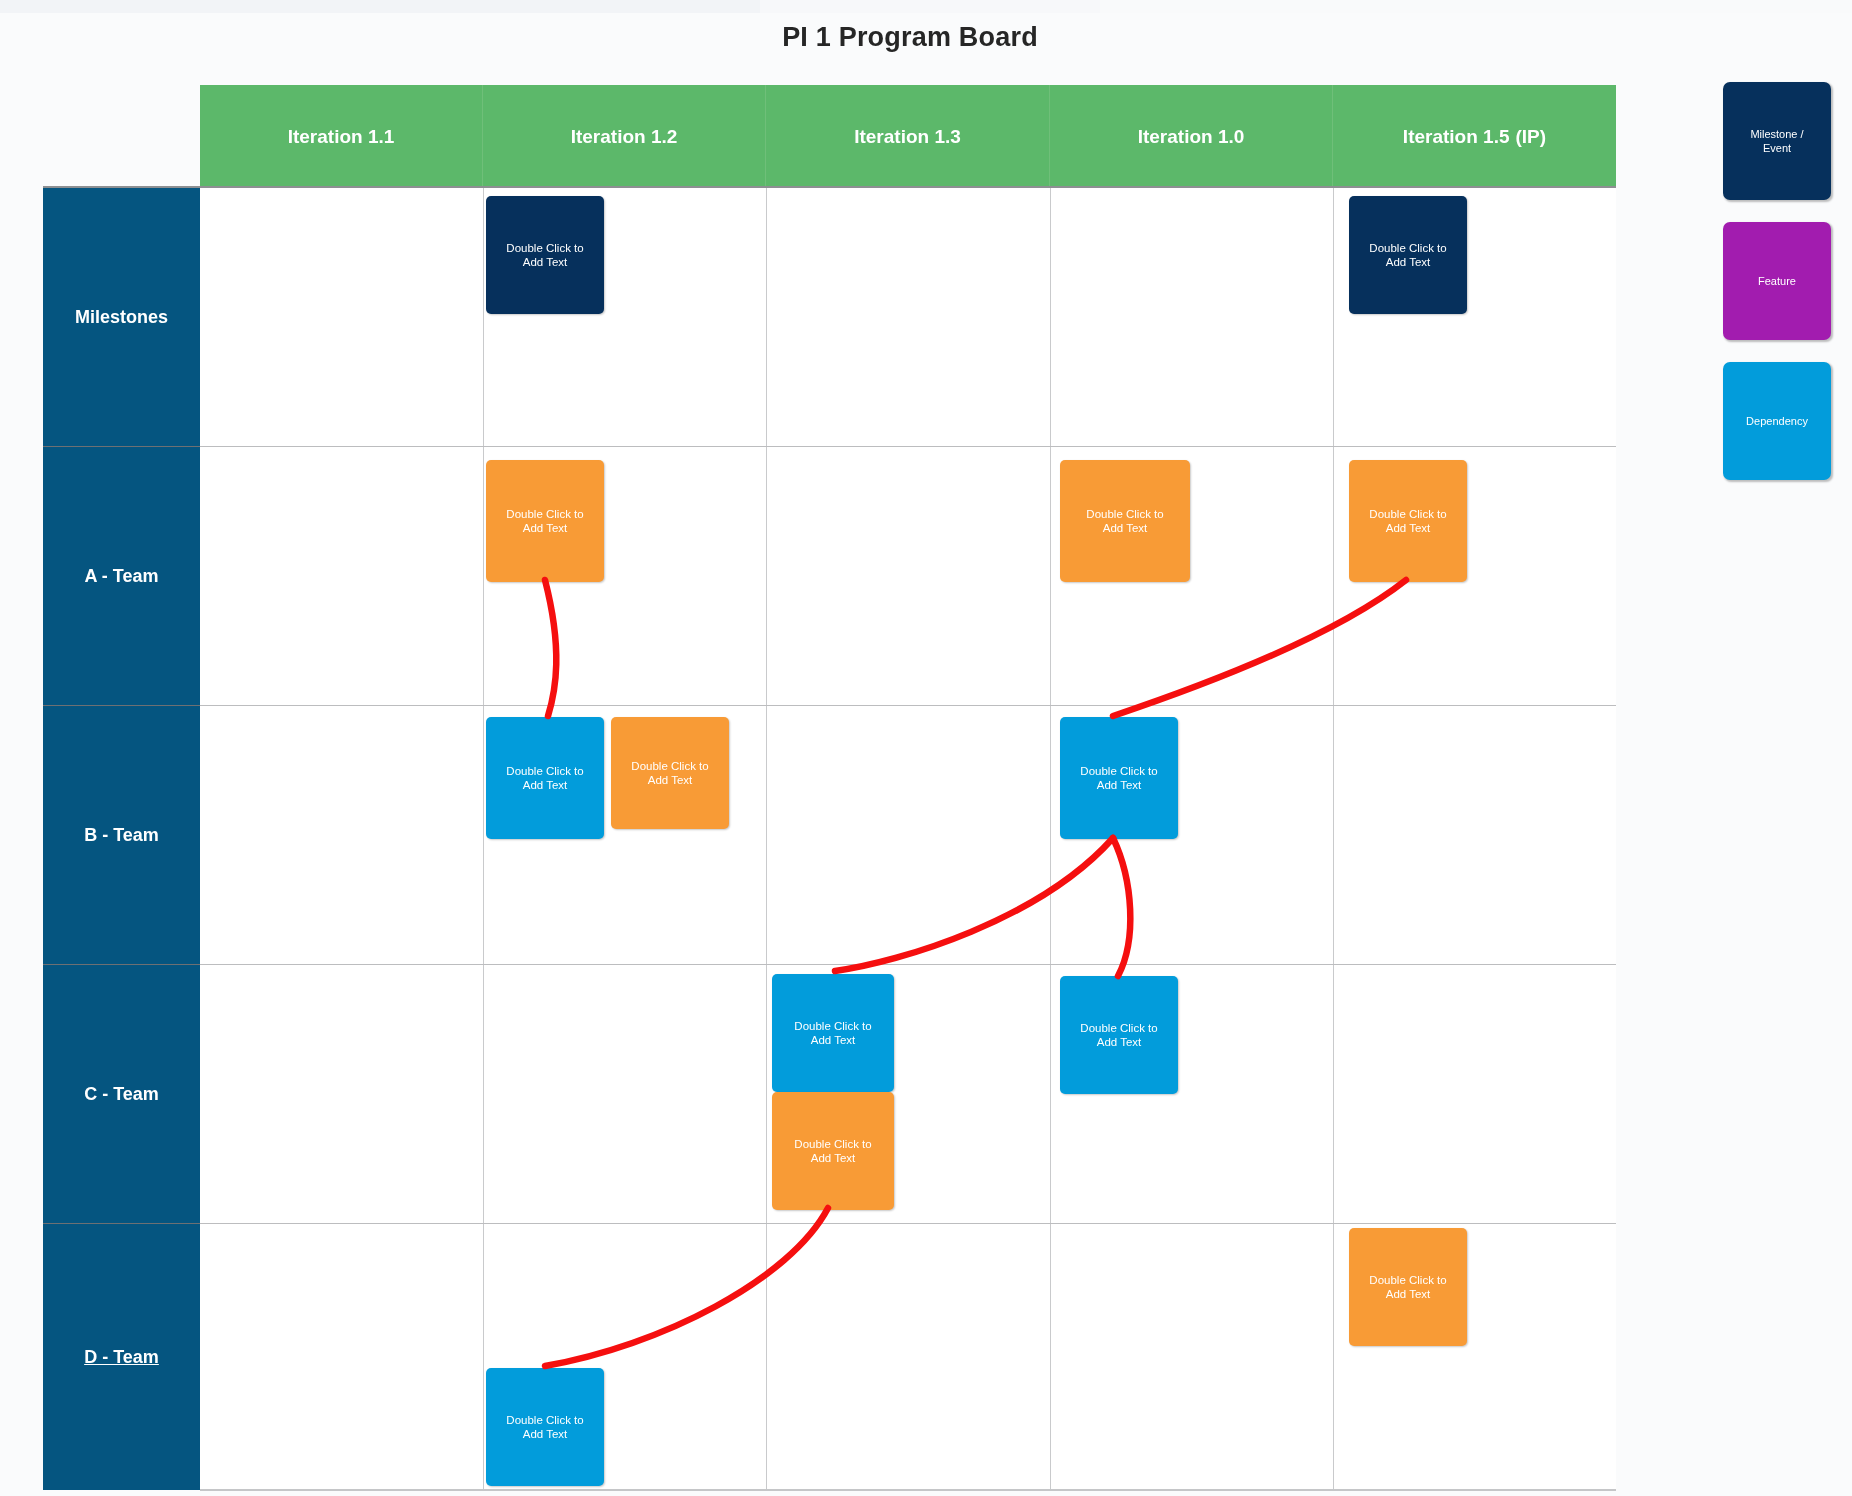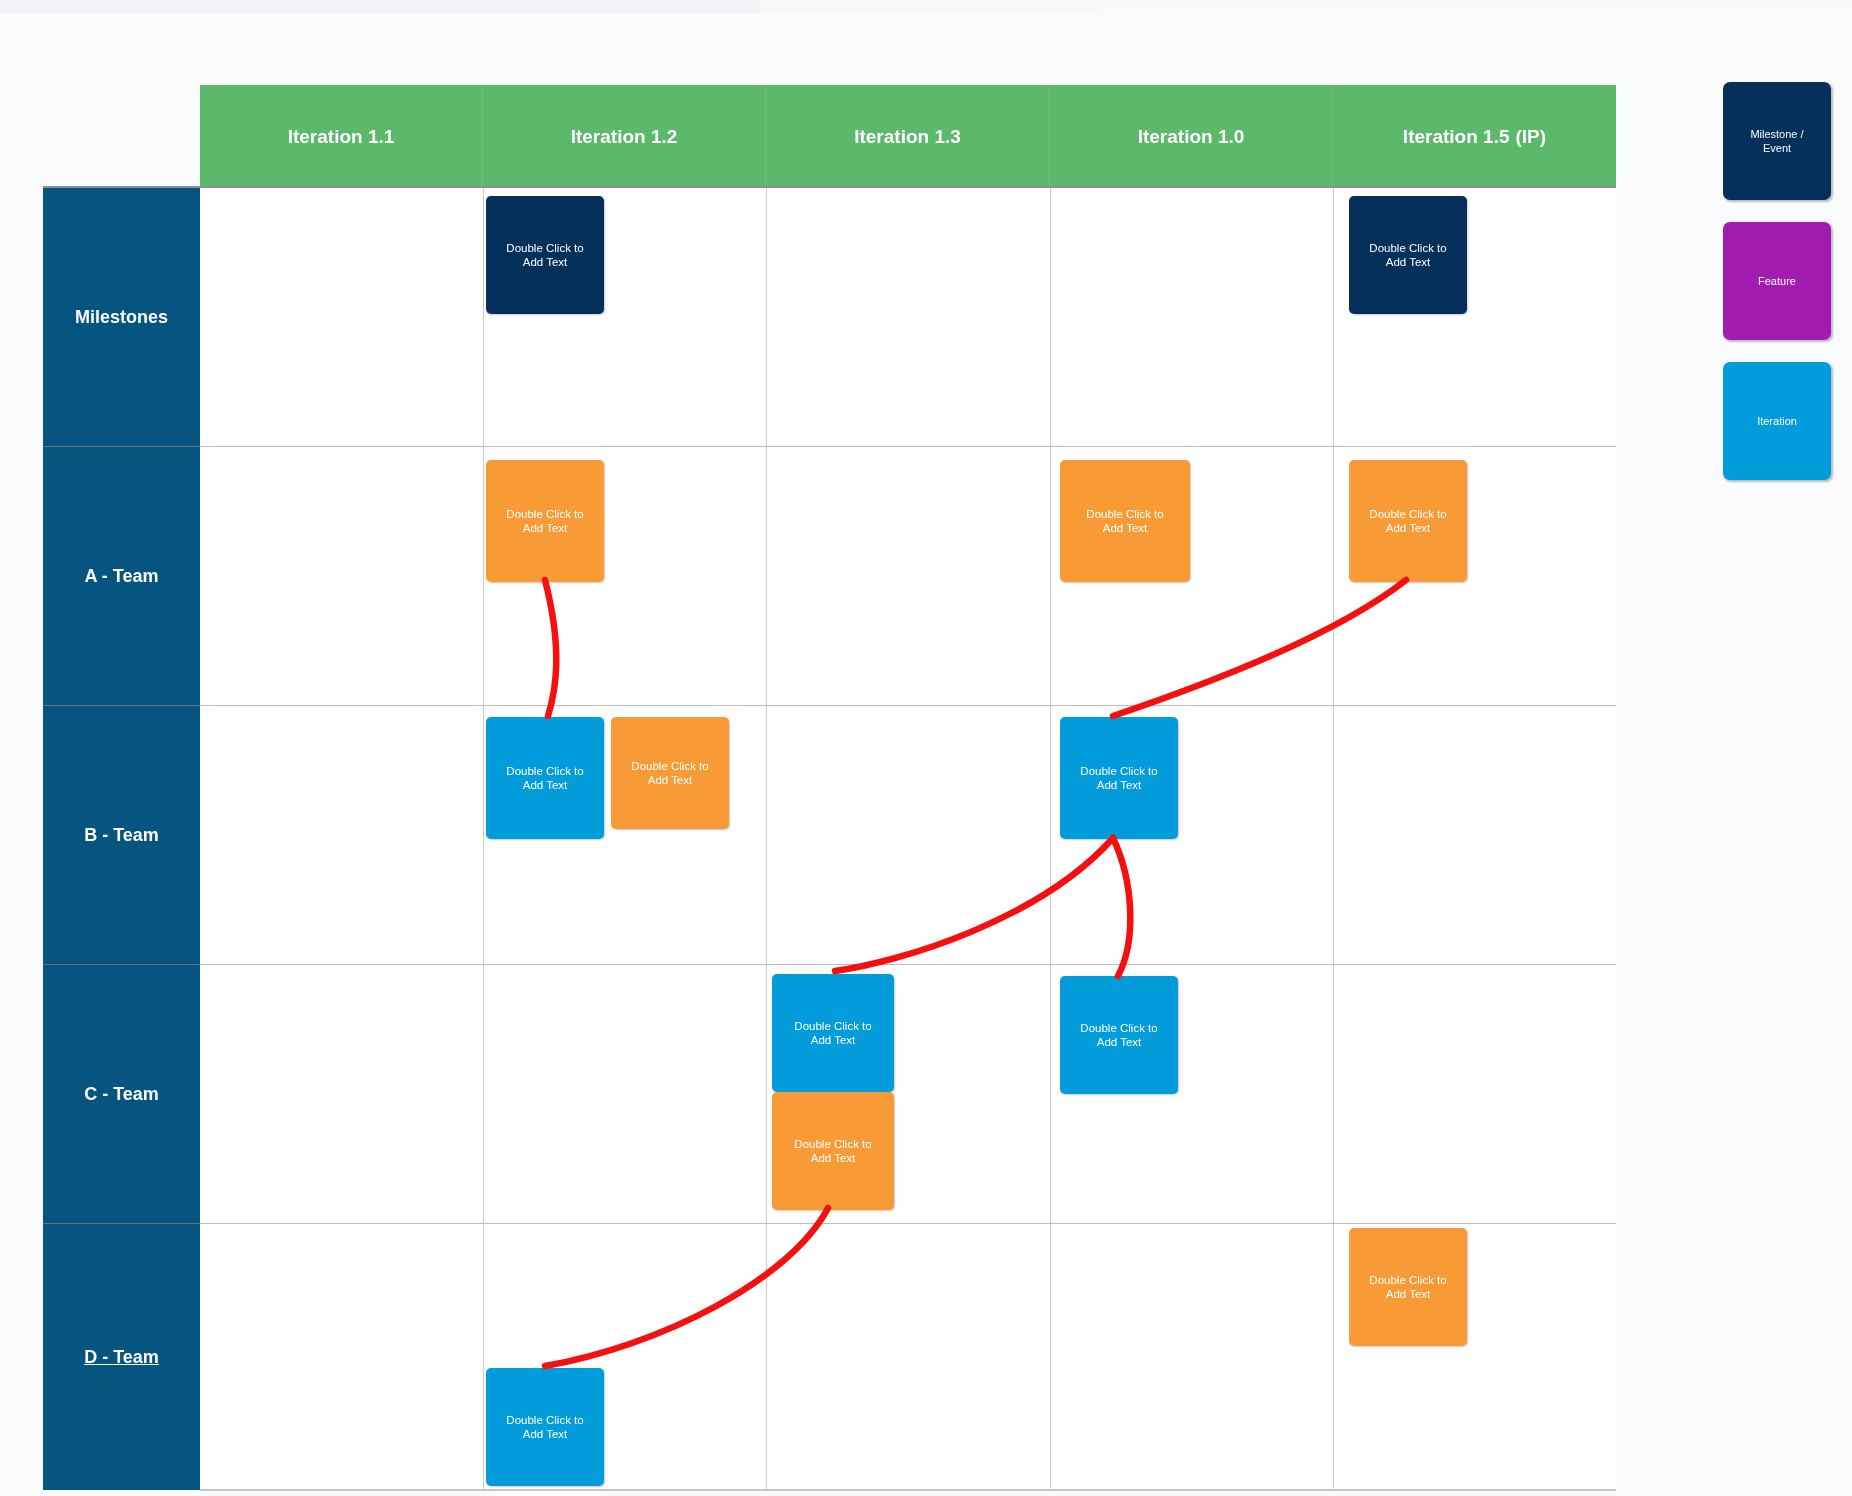--- a/index.html
+++ b/index.html
@@ -158,20 +158,21 @@
 </style>
 </head>
 <body>
 
 <div id="stage">
 
   <div class="top-band-a"></div>
   <div class="top-band-b"></div>
   <div class="top-band-c"></div>
 
+  <div class="board-title">PI 1 Program Board</div>
 
   <div class="grid-wrap">
 
     <div class="col-head" style="left:200px;  width:283px;">
         <span>Iteration 1.1</span>
       </div>
     <div class="col-head" style="left:483px;  width:283px;">
         <span>Iteration 1.2</span>
       </div>
     <div class="col-head" style="left:766px;  width:284px;">
@@ -270,17 +271,17 @@
   </svg>
 
   <div class="legend">
     <div class="legend-card milestone">
       <span>Milestone /<br>Event</span>
     </div>
     <div class="legend-card feature">
       <span>Feature</span>
     </div>
     <div class="legend-card dependency">
-      <span>Iteration</span>
+      <span>Dependency</span>
     </div>
   </div>
 
 </div>
 
 </body></html>

